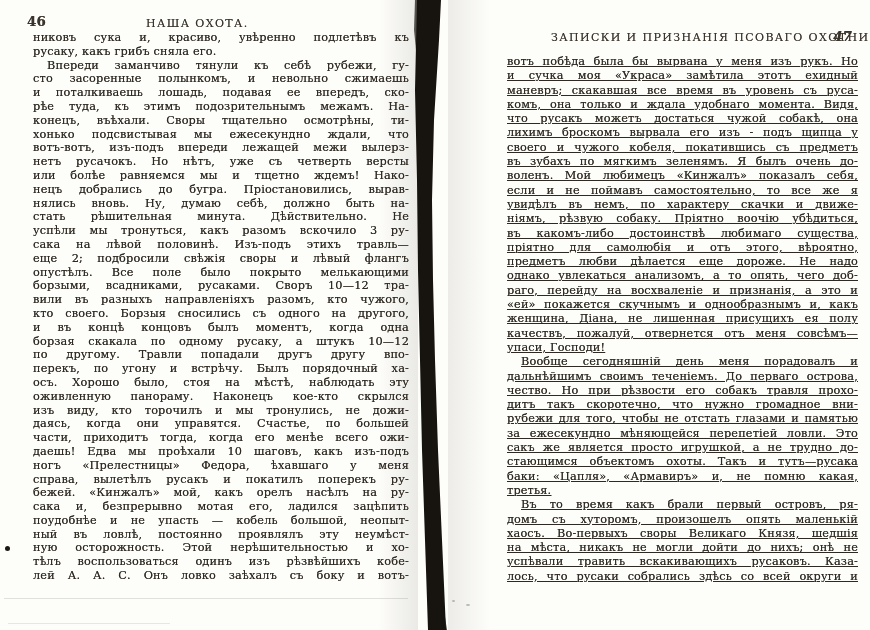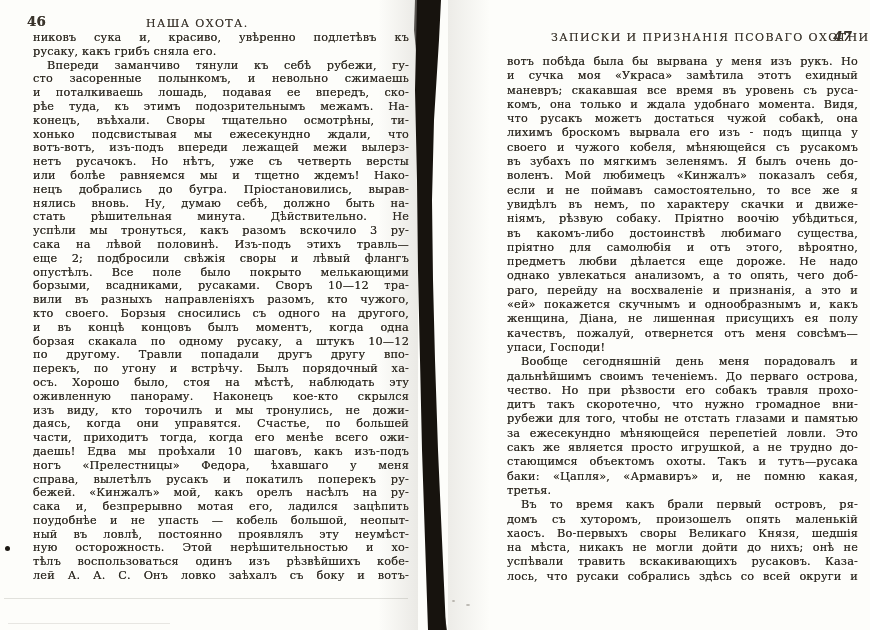--- a/index.html
+++ b/index.html
@@ -8,21 +8,21 @@
     background:#fdfdfa;
     font-family:"DejaVu Serif", serif;
   }
   .scan{position:absolute;inset:0;}
   
   .page{position:absolute;top:0;color:#2e2a23;}
   .page-left{left:33px;width:376px;}
   .page-right{left:507px;width:351px;}
   .lines{position:absolute;left:0;right:0;}
   .page-left .lines{top:31px;}
-  .page-right .lines{top:55px;}
+  .page-right .lines{top:55px;text-decoration:underline;}
   .line{
     font-size:11.3px;
     letter-spacing:.15px;
     color:#2e2a23;
     text-shadow:0 0 .5px rgba(46,40,30,.75);
     text-align:justify;text-align-last:justify;
     white-space:nowrap;overflow:visible;
   }
   .page-left .line{height:13.8px;line-height:13.8px;}
   .page-right .line{height:14.3px;line-height:14.3px;}
@@ -112,21 +112,21 @@
   <div class="page page-right">
     <div class="running-head">ЗАПИСКИ И ПРИЗНАНІЯ ПСОВАГО ОХОТНИКА.</div>
     <div class="folio">47</div>
     <div class="lines">
         <div class="line">вотъ побѣда была бы вырвана у меня изъ рукъ. Но</div>
         <div class="line">и сучка моя «Украса» замѣтила этотъ ехидный</div>
         <div class="line">маневръ; скакавшая все время въ уровень съ руса-</div>
         <div class="line">комъ, она только и ждала удобнаго момента. Видя,</div>
         <div class="line">что русакъ можетъ достаться чужой собакѣ, она</div>
         <div class="line">лихимъ броскомъ вырвала его изъ - подъ щипца у</div>
-        <div class="line">своего и чужого кобеля, мѣняющейся съ русакомъ</div>
+        <div class="line">своего и чужого кобеля, покатившись съ предметъ</div>
         <div class="line">въ зубахъ по мягкимъ зеленямъ. Я былъ очень до-</div>
         <div class="line">воленъ. Мой любимецъ «Кинжалъ» показалъ себя,</div>
         <div class="line">если и не поймавъ самостоятельно, то все же я</div>
         <div class="line">увидѣлъ въ немъ, по характеру скачки и движе-</div>
         <div class="line">ніямъ, рѣзвую собаку. Пріятно воочію убѣдиться,</div>
         <div class="line">въ какомъ-либо достоинствѣ любимаго существа,</div>
         <div class="line">пріятно для самолюбія и отъ этого, вѣроятно,</div>
         <div class="line">предметъ любви дѣлается еще дороже. Не надо</div>
         <div class="line">однако увлекаться анализомъ, а то опять, чего доб-</div>
         <div class="line">раго, перейду на восхваленіе и признанія, а это и</div>

